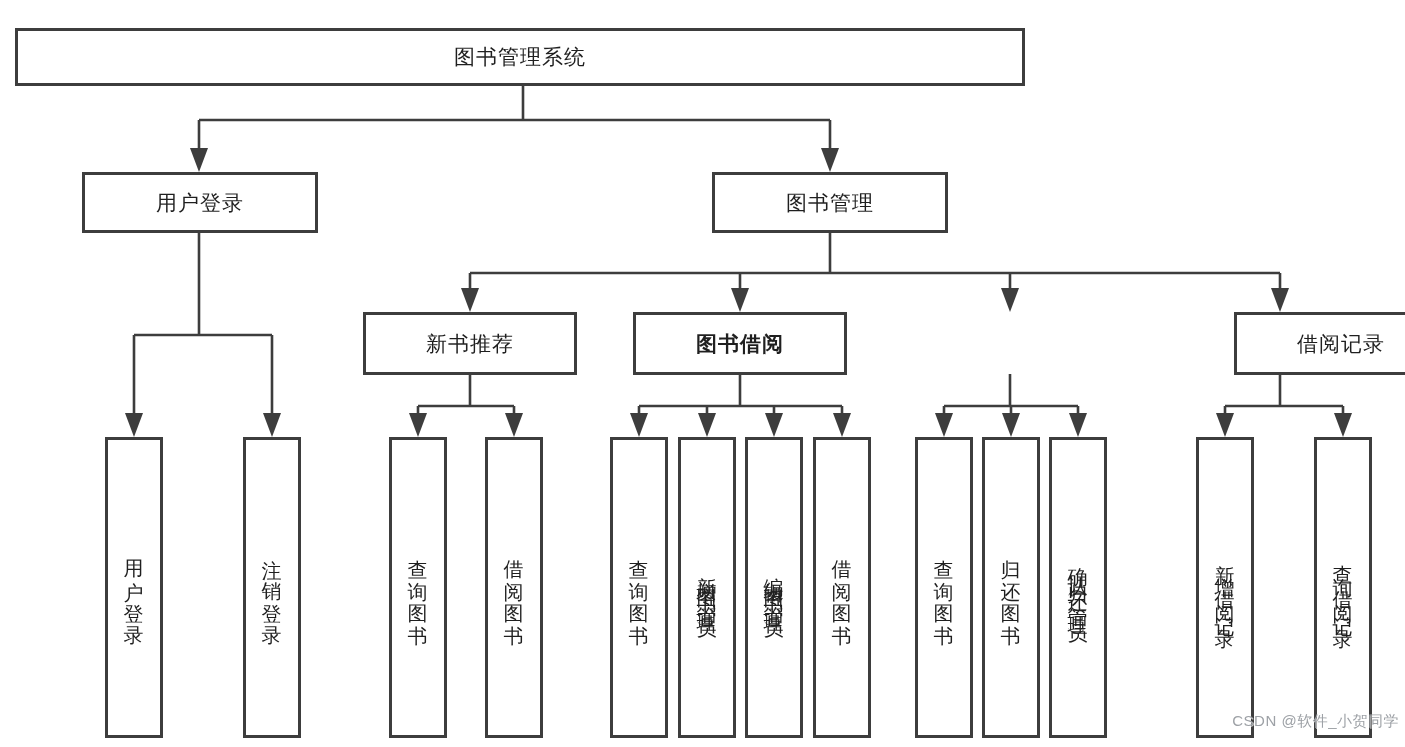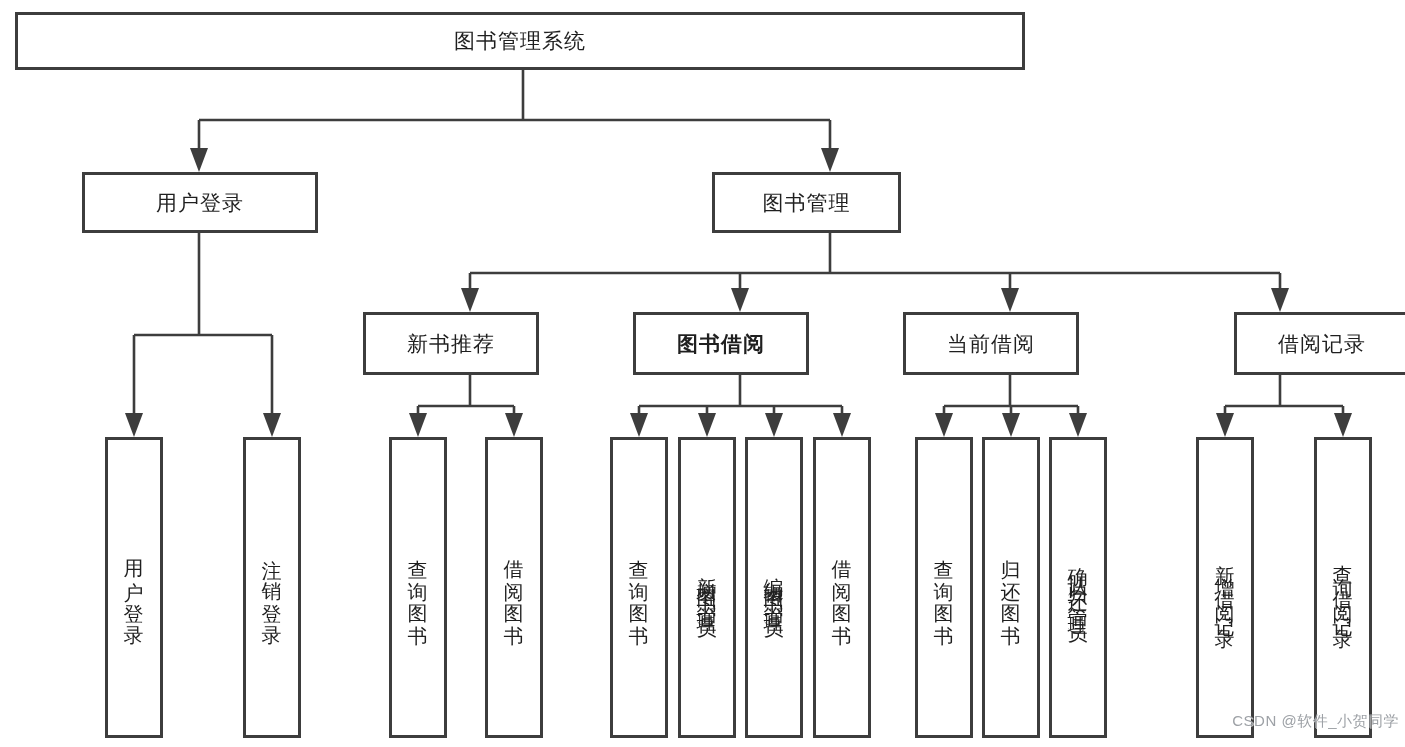--- a/index.html
+++ b/index.html
@@ -24,26 +24,26 @@
   .h-label{font-size:21px;letter-spacing:1px;white-space:nowrap;}
   .v-label{
     writing-mode:vertical-rl;text-orientation:mixed;
     font-size:20px;line-height:52px;white-space:nowrap;
   }
   .s4{letter-spacing:22px;}
   .s6{letter-spacing:13px;}
   .s9{letter-spacing:8px;}
   .s10{letter-spacing:6px;}
   
-  .n-root{left:15px;top:12px;width:1010px;height:58px;}
+  .n-root{left:15px;top:28px;width:1010px;height:58px;}
   
   .n-userlogin{left:82px;top:172px;width:236px;height:61px;}
-  .n-bookmgmt{left:712px;top:172px;width:189px;height:61px;}
+  .n-bookmgmt{left:712px;top:172px;width:236px;height:61px;}
   
-  .n-l3{top:312px;width:176px;height:63px;}
+  .n-l3{top:312px;width:214px;height:63px;}
   .n-newbook{left:363px;}
   .n-borrowing{left:633px;font-weight:bold;}
   .n-current{left:903px;}
   .n-records{left:1197px;margin-left:37px;}
   
   .n-leaf{top:437px;width:58px;height:301px;}
   .x-a1{left:105px;} .x-a2{left:243px;}
   .x-b1{left:389px;} .x-b2{left:485px;}
   .x-c1{left:610px;} .x-c2{left:678px;} .x-c3{left:745px;} .x-c4{left:813px;}
   .x-d1{left:915px;} .x-d2{left:982px;} .x-d3{left:1049px;}
@@ -112,23 +112,20 @@
   <div class="node n-bookmgmt">
     <span class="h-label">图书管理</span>
   </div>
 
   <div class="node n-l3 n-newbook">
     <span class="h-label">新书推荐</span>
   </div>
   <div class="node n-l3 n-borrowing">
     <span class="h-label">图书借阅</span>
   </div>
-  <div class="node n-l3 n-current">
-    <span class="h-label">当前借阅</span>
-  </div>
   <div class="node n-l3 n-records">
     <span class="h-label">借阅记录</span>
   </div>
 
   <div class="node n-leaf x-a1">
     <span class="v-label s4">用户登录</span>
   </div>
   <div class="node n-leaf x-a2">
     <span class="v-label s4">注销登录</span>
   </div>

